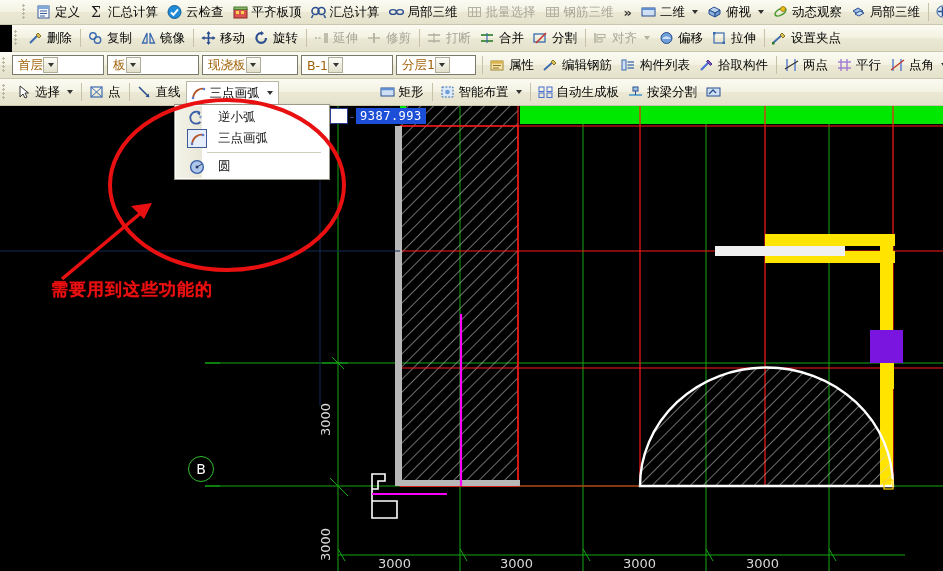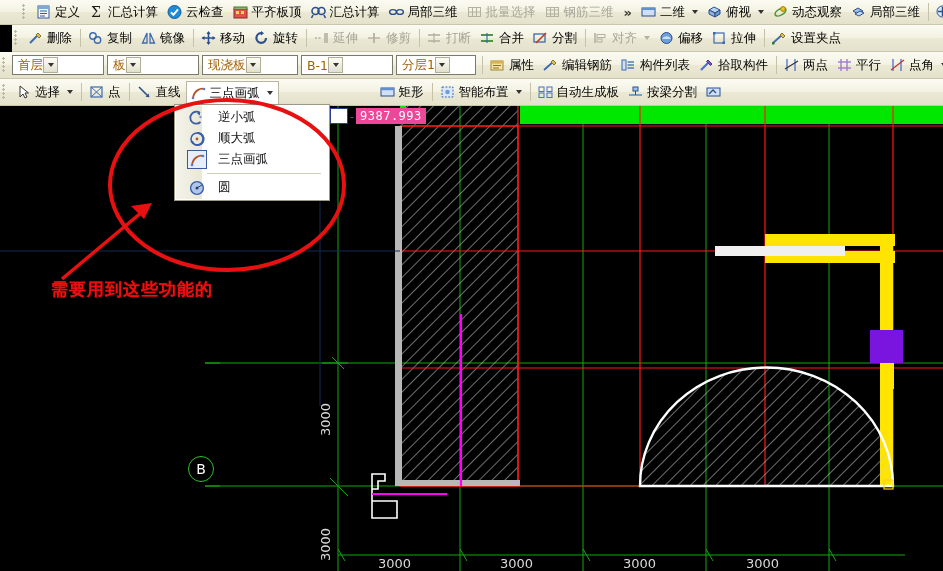--- a/index.html
+++ b/index.html
@@ -88,21 +88,21 @@
   
   #coordbox {
     position:absolute; left:330px; top:108px; z-index:60;
     display:flex; align-items:center; height:16px;
   }
   #coordbox .cfield {
     width:18px;height:16px;background:#fff;border:1px solid #2a3f8f;
   }
   #coordbox .cdash { color:#5566cc; font-size:11px; padding:0 2px; }
   #coordbox .cval {
-    background:#ec4899; color:#fff;
+    background:#1d4ed8; color:#fff;
     font-family:"DejaVu Sans Mono","Liberation Mono",monospace;
     font-size:12px; padding:0px 4px; letter-spacing:0.5px; line-height:16px;
     height:16px;
   }
 
   
   #arcmenu {
     position:absolute; left:174px; top:104px; width:156px;
     background:#fff; border:1px solid #9b9886;
     box-shadow:2px 2px 3px rgba(0,0,0,.35);
@@ -815,30 +815,20 @@
             <path d="M12 4 A6 6 0 1 0 12.5 13" fill="none" stroke="#3a5fa8" stroke-width="1.8"></path>
             <polygon points="12,2.5 12,6.5 9,4.6" fill="#3a5fa8"></polygon>
             <circle cx="12.5" cy="8" r="1.2" fill="#7a9ad0"></circle>
           </svg>
         </span>
       <span class="mlbl">逆小弧</span>
     </div>
 
 
 
-    <div class="mi">
-      <span class="mic">
-          <svg width="18" height="18" viewBox="0 0 18 18">
-            <circle cx="9" cy="9" r="6" fill="none" stroke="#3a5fa8" stroke-width="1.6"></circle>
-            <path d="M9 3 A6 6 0 1 1 4 11" fill="none" stroke="#3a5fa8" stroke-width="2"></path>
-            <circle cx="9" cy="9" r="1.4" fill="#b05a2a"></circle>
-          </svg>
-        </span>
-      <span class="mlbl">顺大弧</span>
-    </div>
 
     <div class="mi">
       <span class="mic">
         <span class="selbox">
           <svg width="16" height="16" viewBox="0 0 16 16">
               <path d="M3 13 C4 5, 11 3, 14 4" fill="none" stroke="#b5562a" stroke-width="1.8"></path>
               <circle cx="3" cy="13" r="1.3" fill="#5a7ad0"></circle>
               <circle cx="14" cy="4" r="1.3" fill="#5a7ad0"></circle>
             </svg>
         </span>

